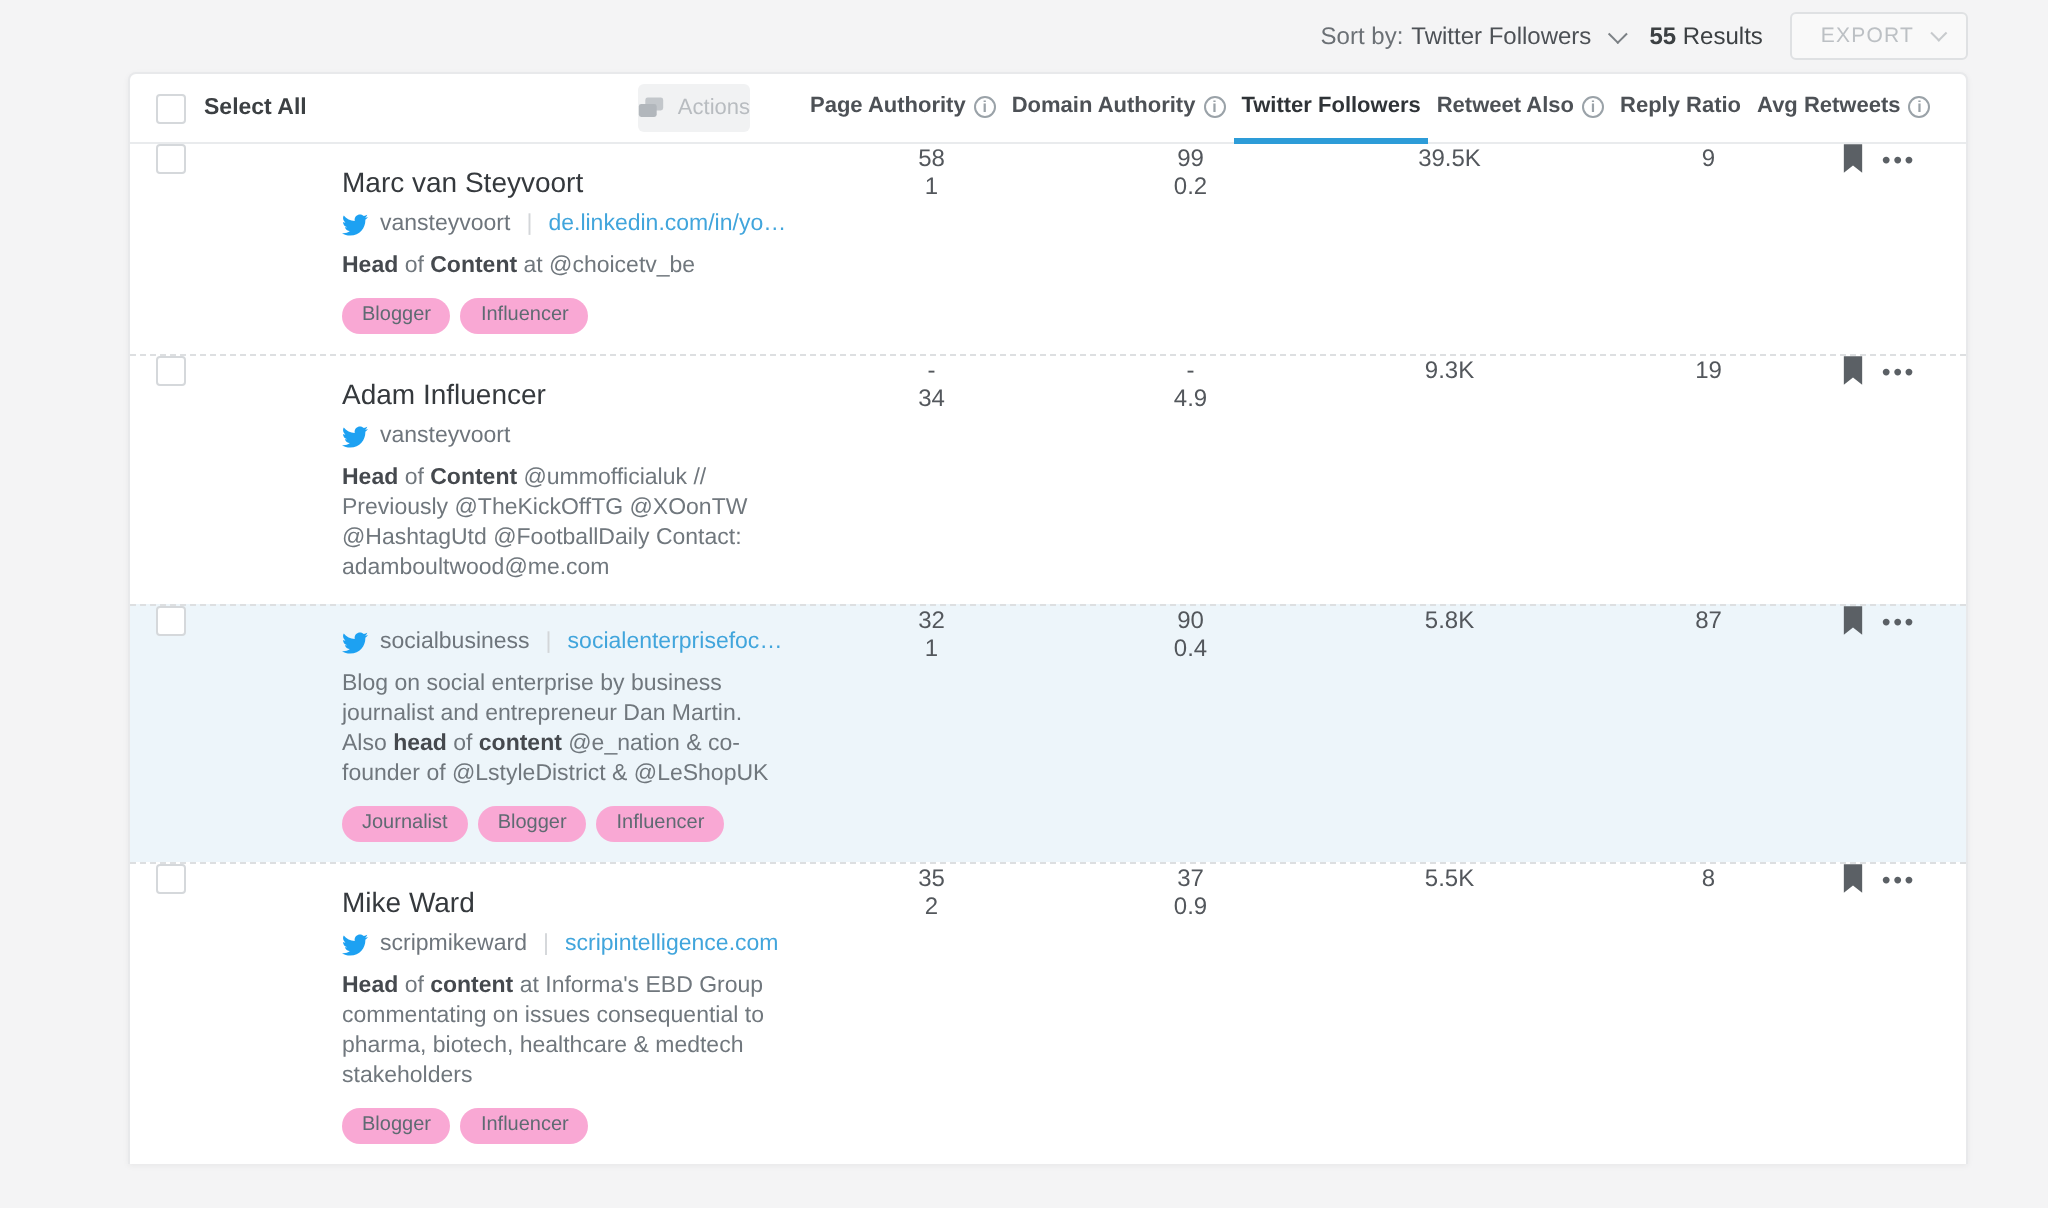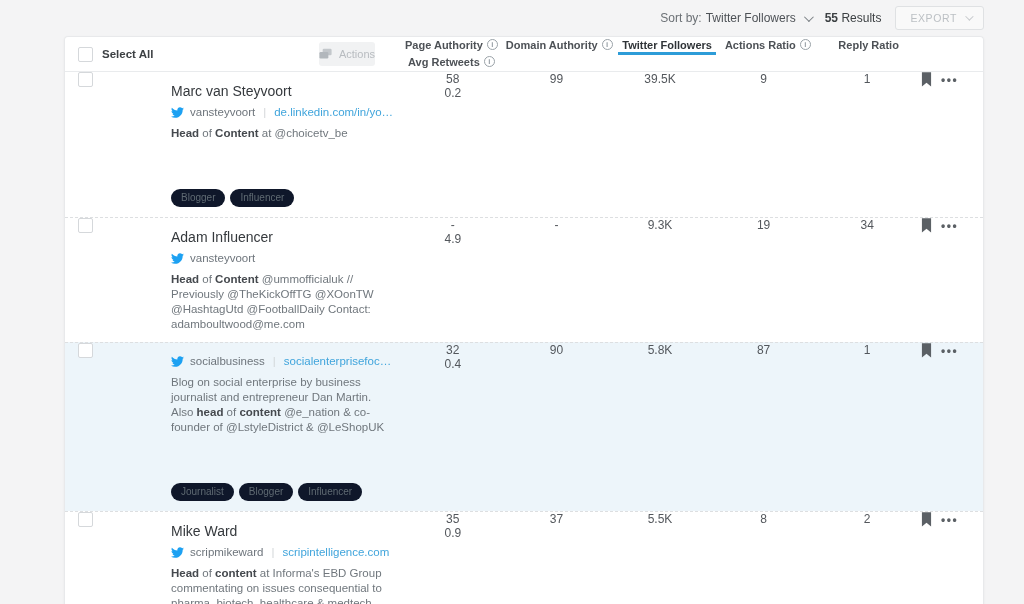--- a/index.html
+++ b/index.html
@@ -23,43 +23,43 @@
   .export-btn .chev { border-color:#c7cacd; width:6px; height:6px; margin-left:4px; }
   
   .card { margin-left:64px; width:920px; background:#fff; border:1px solid #e8e9eb; border-bottom:none; border-radius:4px 4px 0 0; box-shadow:0 1px 3px rgba(0,0,0,.05); }
   
   .thead { display:flex; height:35px; align-items:stretch; border-bottom:1px solid #e9ebed; }
   .cb-col { width:106px; flex:none; display:flex; align-items:center; padding-left:13px; }
   .checkbox { width:15px; height:15px; border:1px solid #d5d8db; border-radius:2px; background:#fff; flex:none; cursor:pointer; }
   .select-all-label { font-size:11.5px; font-weight:700; color:#3c4043; margin-left:9px; white-space:nowrap; }
   .actions-col { width:230px; flex:none; display:flex; align-items:center; justify-content:flex-end; padding-right:26px; }
   .actions-btn { display:inline-flex; align-items:center; gap:7px; background:#f1f2f3; border:none; border-radius:3px; padding:6px 0; font-size:11px; color:#b8bcc0; font-family:inherit; cursor:default; }
-  .cols { flex:1; display:grid; grid-template-columns:repeat(5,1fr); align-items:stretch; }
+  .cols { flex:1; display:grid; grid-template-columns:repeat(6,1fr); align-items:stretch; }
   .col-cell { display:flex; align-items:center; justify-content:center; }
   .col-cell .col-inner { display:inline-flex; align-items:center; gap:4px; font-size:11px; font-weight:700; color:#4d5156; padding:0 4px; height:100%; border-bottom:3px solid transparent; margin-bottom:-1px; white-space:nowrap; }
   .col-cell.active .col-inner { color:#2f3337; border-bottom-color:#2d9cd8; }
   .info-i { width:11px; height:11px; border:1px solid #9aa2a8; border-radius:50%; color:#9aa2a8; font-size:8px; line-height:9px; text-align:center; display:inline-block; font-style:normal; flex:none; }
   .spacer-col { width:64px; flex:none; }
   
   .row { display:flex; align-items:flex-start; }
   .row + .row { border-top:1px dashed #dddfe1; }
   .row.hl { background:#edf5fa; }
   .row .cb-col { align-items:center; }
   .profile { width:230px; flex:none; padding:11px 6px 10px 0; }
   .name { font-size:14px; line-height:17px; color:#35393d; margin-bottom:5px; }
   .handle-row { display:flex; align-items:center; font-size:11.5px; line-height:14px; margin-bottom:7px; white-space:nowrap; }
   .tw-icon { width:13px; height:13px; flex:none; margin-right:6px; }
   .handle { color:#6e757c; }
   .sep { color:#d3d6d9; margin:0 8px; }
   .site-link { color:#41a5dc; text-decoration:none; overflow:hidden; text-overflow:ellipsis; }
   .bio { font-size:11.5px; line-height:15px; color:#70777d; }
   .bio b { color:#45494e; font-weight:700; }
   .tags { margin-top:8px; display:flex; gap:5px; flex-wrap:wrap; }
-  .tag { background:#0f172a; color:#5f6a72; font-size:10px; line-height:12px; padding:3px 10px; border-radius:10px; white-space:nowrap;margin-top:40px; }
-  .stats { flex:1; display:grid; grid-template-columns:repeat(5,1fr); align-items:center; }
+  .tag { background:#f9a8d4; color:#5f6a72; font-size:10px; line-height:12px; padding:3px 10px; border-radius:10px; white-space:nowrap; }
+  .stats { flex:1; display:grid; grid-template-columns:repeat(4,1fr); align-items:center; }
   .stat { text-align:center; font-size:12px; color:#53575c; }
   .row-actions { width:64px; flex:none; display:flex; align-items:center; gap:9px; padding-left:2px; }
   .bm-icon { width:11px; height:15px; cursor:pointer; }
   .dots { font-size:12px; letter-spacing:1.5px; color:#5b6065; font-weight:700; cursor:pointer; line-height:10px; }
 </style>
 </head>
 <body>
 
 <div class="topbar">
   <div class="topbar-right">
@@ -104,21 +104,21 @@
             <i class="info-i">i</i>
           </span>
         </div>
         <div class="col-cell active">
           <span class="col-inner">
             <span>Twitter Followers</span>
           </span>
         </div>
         <div class="col-cell">
           <span class="col-inner">
-            <span>Actions Ratio</span>
+            <span>Retweet Also</span>
             <i class="info-i">i</i>
           </span>
         </div>
         <div class="col-cell">
           <span class="col-inner">
             <span>Reply Ratio</span>
           </span>
         </div>
         <div class="col-cell">
           <span class="col-inner">

